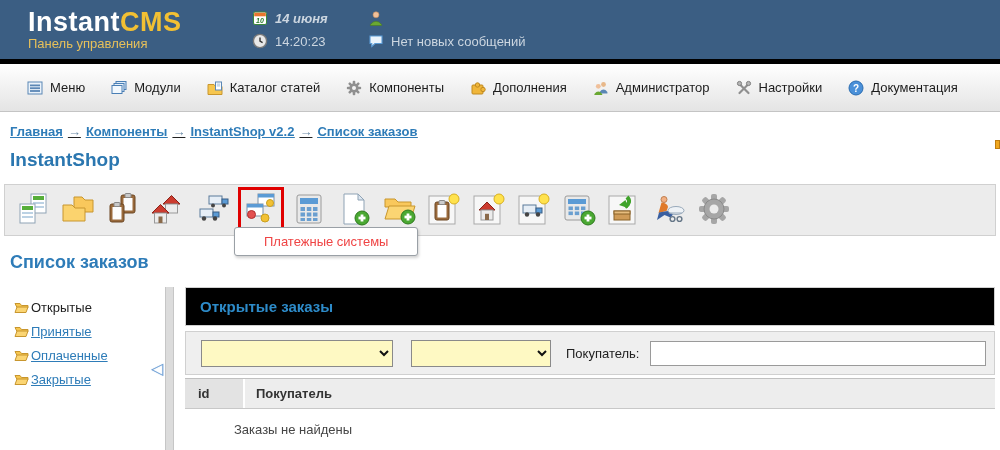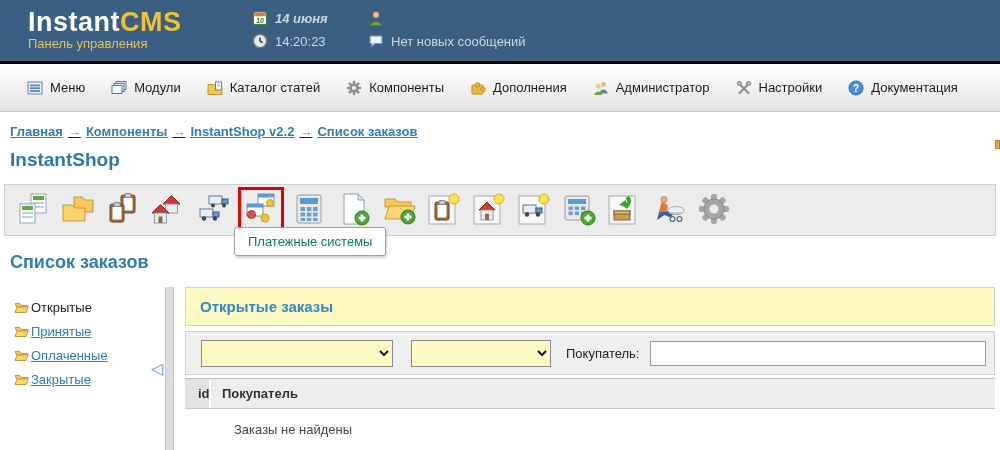--- a/index.html
+++ b/index.html
@@ -9,21 +9,21 @@
     background: #fff;
     position: relative;
     overflow: hidden;
     font-size: 13px;
     color: #222;
   }
   
   .top-header {
     height: 64px;
     background: #3b5e83;
-    border-bottom: 3px solid #000000;
+    border-bottom: 5px solid #000000;
     position: relative;
   }
   .logo { position: absolute; left: 28px; top: 8px; }
   .logo-line { font-size: 27px; font-weight: bold; color: #fff; letter-spacing: 0.5px; line-height: 28px; }
   .logo-line .accent { color: #f2c033; }
   .logo-sub { color: #e7c05a; font-size: 13px; margin-top: 0; }
   .hdr-block { position: absolute; top: 10px; display: flex; flex-direction: column; gap: 7px; }
   .hdr-row { display: flex; align-items: center; gap: 7px; color: #ccd6e0; font-size: 13px; }
   .hdr-row.strong { font-weight: bold; font-style: italic; }
   .datetime-block { left: 252px; }
@@ -67,21 +67,21 @@
     cursor: pointer; flex: none;
   }
   .tb-btn svg { width: 36px; height: 36px; }
   .tb-highlight { border: 3px solid #e00000; flex: none; display: flex; }
   .edge-mark { position: absolute; right: 0; top: 140px; width: 5px; height: 9px; background: #f0a820; border: 1px solid #c07d10; cursor: pointer; }
   
   .section-title { margin: 16px 0 0 10px; font-size: 18px; font-weight: bold; color: #2e7cb8; }
   .tooltip {
     position: absolute; left: 234px; top: 227px;
     background: #fff; border: 1px solid #9aa0a6; border-radius: 3px;
-    padding: 6px 13px; font-size: 13px; color: #0f766e;
+    padding: 6px 29px; font-size: 13px; color: #ef4444;
     box-shadow: 1px 2px 3px rgba(0,0,0,.18);
     white-space: nowrap;
   }
   
   .content { display: flex; margin-top: 14px; height: 182px; }
   .sidebar { width: 165px; padding: 8px 0 0 14px; flex: none; }
   .side-item { display: flex; align-items: center; gap: 2px; height: 24px; font-size: 13px; }
   .side-item a { color: #2e7cb8; text-decoration: underline; cursor: pointer; }
   .side-item .current { color: #222; }
   .side-icon { width: 15px; height: 14px; display: inline-flex; flex: none; }
@@ -90,21 +90,21 @@
     border-left: 1px solid #c6c6c6; border-right: 1px solid #c6c6c6;
     position: relative; height: 100%;
   }
   .collapse-arrow {
     position: absolute; left: -15px; top: 74px;
     color: #6f9fd4; font-size: 16px; cursor: pointer; line-height: 16px;
     text-shadow: 0 0 1px #a8c8e8;
   }
   .main-col { flex: 1; margin: 0 5px 0 11px; display: flex; flex-direction: column; }
   .panel-title-box {
-    border: 1px solid #d0d0d0; background: #fef9c3;
+    border: 1px solid #d0d0d0; background: #000000;
     padding: 10px 14px; font-size: 15px; font-weight: bold; color: #2d8bc9;
   }
   .filter-box {
     margin-top: 5px;
     border: 1px solid #d0d0d0; background: #efefef;
     padding: 8px; display: flex; align-items: center; gap: 11px;
     height: 44px;
   }
   .filter-box select {
     height: 27px; font-size: 13px; font-family: "Liberation Sans", sans-serif;
@@ -118,21 +118,21 @@
     font-size: 13px; padding: 0 5px; font-family: "Liberation Sans", sans-serif;
   }
   .table-header {
     margin-top: 3px; height: 31px;
     background: #ededed;
     border-top: 1px solid #c0c0c0; border-bottom: 1px solid #c8c8c8;
     display: flex; align-items: center;
     font-size: 13px; font-weight: bold; color: #333;
   }
   .th-id {
-    width: 26px; height: 100%; background: #e3e3e3;
+    width: 60px; height: 100%; background: #e3e3e3;
     border-right: 2px solid #fff;
     display: flex; align-items: center; padding-left: 13px; flex: none;
   }
   .th-buyer { padding-left: 11px; }
   .empty-msg { margin-top: 13px; font-size: 13px; color: #454545; padding-left: 1px; margin-left: 48px; }
 </style>
 </head>
 <body>
 
 <div class="top-header">

